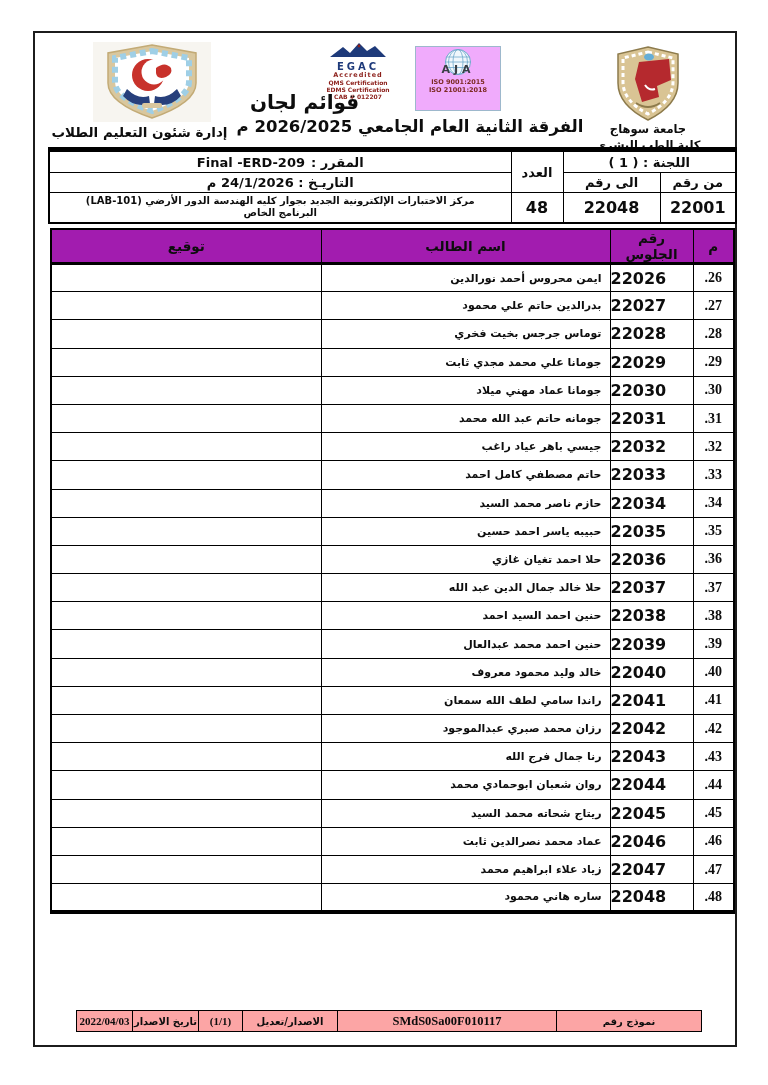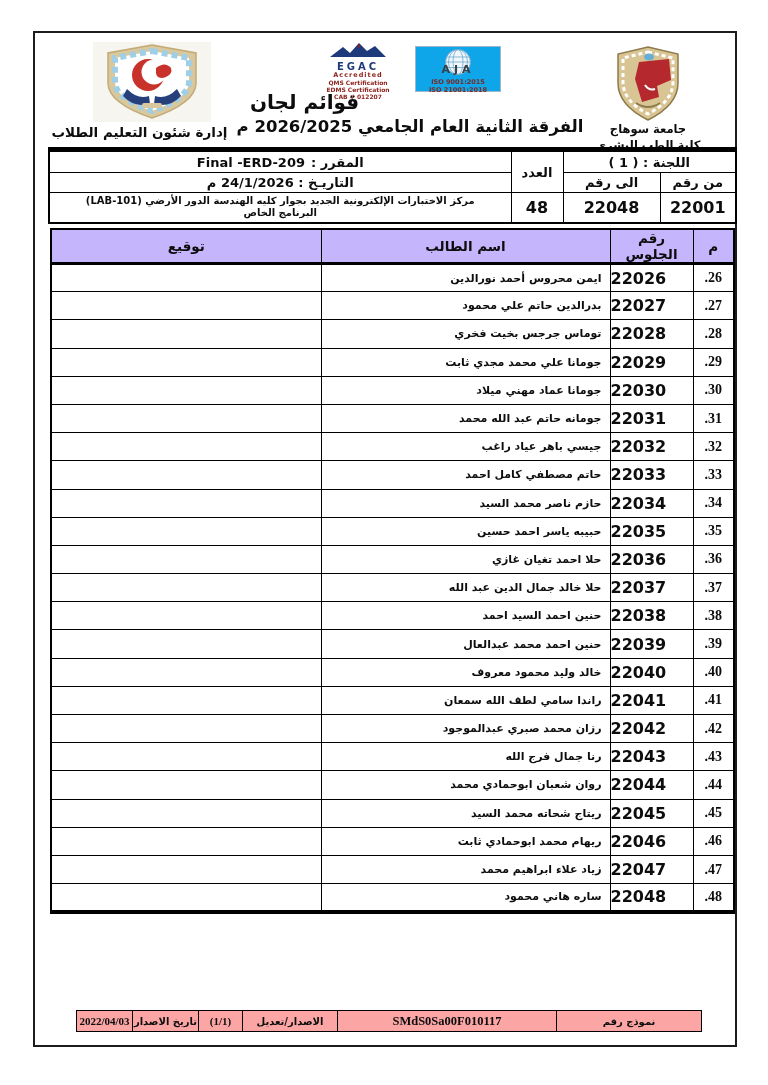--- a/index.html
+++ b/index.html
@@ -17,22 +17,22 @@
   
   .fac-logo { left:93px; top:42px; width:118px; height:80px; }
   .fac-caption { left:42px; top:124px; width:195px; text-align:center;
     font-size:13.5px; font-weight:bold; direction:rtl; }
 
   .egac-box { left:322px; top:42px; width:72px; height:58px; text-align:center; }
   .egac-name { font-size:10px; font-weight:bold; color:#1e3a7a; letter-spacing:3px; line-height:1; }
   .egac-accredited { font-size:6.5px; font-weight:bold; color:#8c1f1a; letter-spacing:1px; line-height:1.2; }
   .egac-line { font-size:6px; font-weight:bold; color:#8c1f1a; line-height:1.15; }
 
-  .aja-box { left:415px; top:46px; width:86px; height:46px; border:1px solid #9db8cc;
-    text-align:center; background:#0ea5e9; padding-top:1px; }
+  .aja-box { left:415px; top:46px; width:86px; height:65px; border:1px solid #9db8cc;
+    text-align:center; background:#f0abfc; padding-top:1px; }
   .aja-globe-wrap { position:relative; height:30px; }
   .aja-name { position:absolute; left:0; right:0; top:15px; font-size:11px; font-weight:bold;
     color:#3a3f45; letter-spacing:4px; }
   .aja-iso { font-size:6.5px; font-weight:bold; color:#7c2a22; line-height:1.25; }
 
   .uni-logo { left:612px; top:45px; width:72px; height:77px; }
   .uni-caption { left:580px; top:122px; width:136px; text-align:center;
     font-size:11.5px; font-weight:bold; line-height:1.35; direction:rtl; }
 
   .doc-title { left:250px; top:90px; width:320px; text-align:left;
@@ -51,21 +51,21 @@
   .r3 td { height:30px; }
   .num-big { font-size:16px; font-family:"DejaVu Sans", sans-serif; }
   .course-cell { font-size:13.5px; }
   .course-flex { display:flex; direction:rtl; justify-content:center; gap:6px; align-items:center; }
   .loc-cell { font-size:10px; line-height:1.25; white-space:normal !important; }
   .loc-line { display:block; }
 
   
   .students { left:50px; top:228px; width:685px; direction:rtl;
     border:2px solid #000; border-bottom-width:4px; table-layout:fixed; }
-  .students th { background:#c4b5fd; border:1px solid #000; border-bottom:3px solid #000;
+  .students th { background:#a21caf; border:1px solid #000; border-bottom:3px solid #000;
     height:22px; font-size:13.5px; font-weight:bold; text-align:center; vertical-align:middle; }
   .students td { border:1px solid #000; height:28.2px; vertical-align:middle;
     font-weight:bold; background:#fff; overflow:hidden; white-space:nowrap; }
   td.c-index { text-align:center; direction:ltr;
     font-family:"Liberation Serif","DejaVu Serif",serif; font-size:14px; }
   td.c-seat { text-align:left; font-size:16px; }
   td.c-name { text-align:right; padding-right:8px; font-size:11px; }
   td.c-sign { }
 
   
@@ -313,21 +313,21 @@
   </tr>
       <tr>
     <td class="c-index">.45</td>
     <td class="c-seat">22045</td>
     <td class="c-name">ريتاج شحاته محمد السيد</td>
     <td class="c-sign"></td>
   </tr>
       <tr>
     <td class="c-index">.46</td>
     <td class="c-seat">22046</td>
-    <td class="c-name">ريهام محمد ابوحمادي ثابت</td>
+    <td class="c-name">عماد محمد نصرالدين ثابت</td>
     <td class="c-sign"></td>
   </tr>
       <tr>
     <td class="c-index">.47</td>
     <td class="c-seat">22047</td>
     <td class="c-name">زياد علاء ابراهيم  محمد</td>
     <td class="c-sign"></td>
   </tr>
       <tr>
     <td class="c-index">.48</td>

